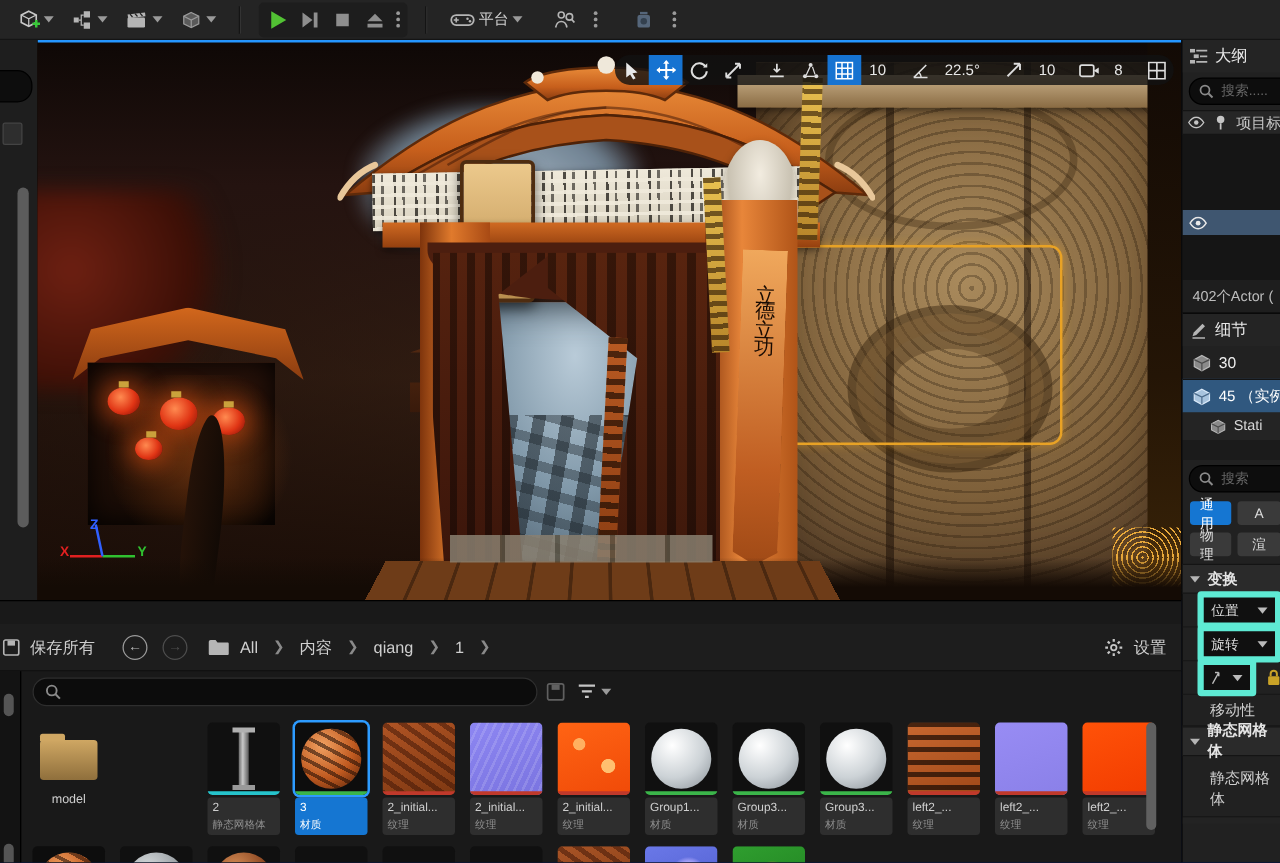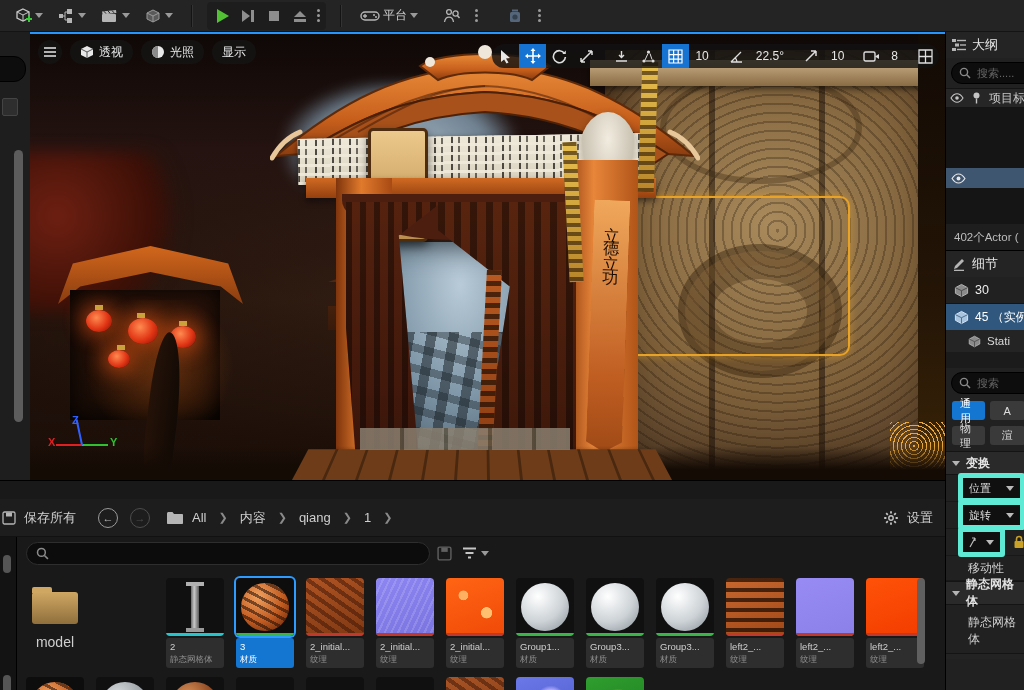--- a/index.html
+++ b/index.html
@@ -82,21 +82,21 @@
   .sph-white{background:radial-gradient(circle at 35% 28%,#ffffff,#ccd2d6 55%,#878f96);}
   .sph-orange{background:radial-gradient(circle at 35% 28%,#f0a060,#c05a20 55%,#55220a);}
   .sph-orange:after{content:"";position:absolute;inset:0;border-radius:50%;
      background:repeating-linear-gradient(28deg,transparent 0 5px,rgba(30,12,4,.55) 5px 8px);}
   .sph-gray{background:radial-gradient(circle at 35% 28%,#d8dcde,#9aa0a4 55%,#53585c);}
   .sph-rust{background:radial-gradient(circle at 35% 28%,#d89058,#8a4520 55%,#3a1a08);}
   .folder-ico{position:relative;margin:14px auto 0;width:46px;height:32px;border-radius:3px;
      background:linear-gradient(180deg,#cfa763,#8f6f3c);}
   .folder-ico:before{content:"";position:absolute;left:0;top:-5px;width:20px;height:6px;border-radius:2px 2px 0 0;
      background:#cfa763;}
-  .fname{margin-top:10px;text-align:center;font-size:14px;color:#cfcfcf;}
+  .fname{margin-top:10px;text-align:center;font-size:10px;color:#cfcfcf;}
   #cb-scroll{position:absolute;left:917px;top:97px;width:8px;height:86px;background:#606060;border-radius:4px;}
   .divline{background:#141414;height:1px;}
 </style>
 </head>
 <body>
 
 <div id="app">
 
   <div id="topbar" class="abs">
     <div class="tb-btn">
@@ -323,48 +323,20 @@
 
       <div class="abs" style="left:536px;top:110px;width:14px;height:140px;background:repeating-linear-gradient(180deg,rgba(40,20,4,.6) 0 4px,transparent 4px 9px),linear-gradient(180deg,#e8c050,#b8862a);transform:rotate(-3deg);"></div>
       <div class="abs" style="left:610px;top:30px;width:16px;height:130px;background:repeating-linear-gradient(180deg,rgba(40,20,4,.6) 0 4px,transparent 4px 9px),linear-gradient(180deg,#e8c050,#b8862a);transform:rotate(2deg);"></div>
 
       <div class="abs" style="left:0;top:414px;width:915px;height:34px;background:linear-gradient(180deg,transparent,#140b05 70%);"></div>
       <div class="abs" style="left:262px;top:404px;width:380px;height:44px;background:
            repeating-linear-gradient(90deg,#6e3c18 0 30px,#4a2810 30px 33px),linear-gradient(180deg,#7a4a20,#3c2008);transform:perspective(300px) rotateX(40deg);transform-origin:50% 100%;"></div>
       <div class="abs" style="left:330px;top:396px;width:210px;height:22px;background:repeating-linear-gradient(90deg,#8a8070 0 40px,#5c5444 40px 44px);opacity:.85;"></div>
     </div>
 
-    <div id="vp-tools-l">
-      <div class="pill round">
-        <svg width="12" height="10" viewBox="0 0 12 10">
-            <path d="M0 1h12M0 5h12M0 9h12" stroke="#e8e8e8" stroke-width="1.6"></path>
-          </svg>
-      </div>
-      <div class="pill">
-        <span>
-            <svg width="14" height="14" viewBox="0 0 14 14">
-              <path d="M7 1 13 4v6l-6 3-6-3V4z" fill="#e8e8e8"></path>
-              <path d="M1 4l6 3 6-3M7 7v6" stroke="#555" fill="none"></path>
-            </svg>
-          </span>
-        <span>透视</span>
-      </div>
-      <div class="pill">
-        <span>
-            <svg width="14" height="14" viewBox="0 0 14 14">
-              <circle cx="7" cy="7" r="6" fill="#e8e8e8"></circle>
-              <path d="M7 1a6 6 0 0 0 0 12z" fill="#8a8a8a"></path>
-            </svg>
-          </span>
-        <span>光照</span>
-      </div>
-      <div class="pill">
-        <span>显示</span>
-      </div>
-    </div>
 
     <div id="vp-tools-r">
       <div class="seg">
         <svg width="13" height="15" viewBox="0 0 13 15">
             <path d="M2 1l9 8-4 .5 2.5 4-2 1-2.4-4L2 13z" fill="#e8e8e8"></path>
           </svg>
       </div>
       <div class="seg on">
         <svg width="16" height="16" viewBox="0 0 16 16">
             <path d="M8 1v14M1 8h14" stroke="#fff" stroke-width="1.6"></path>

